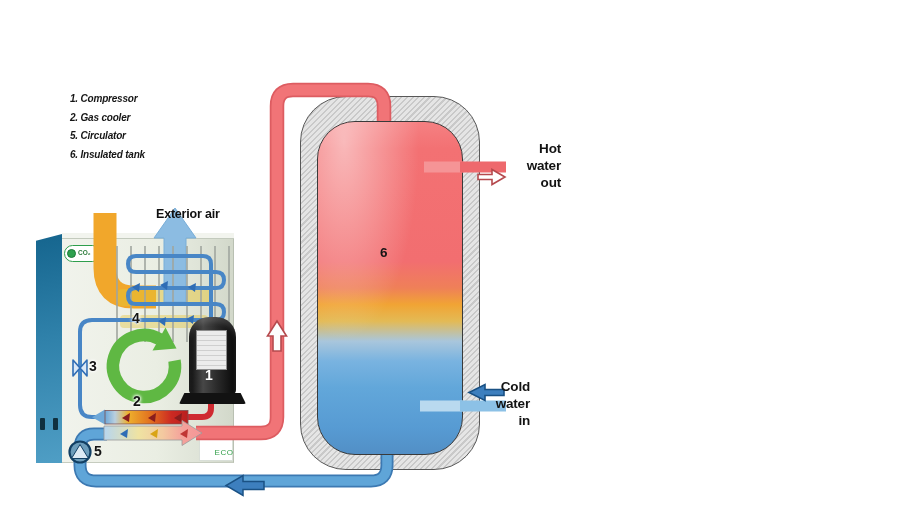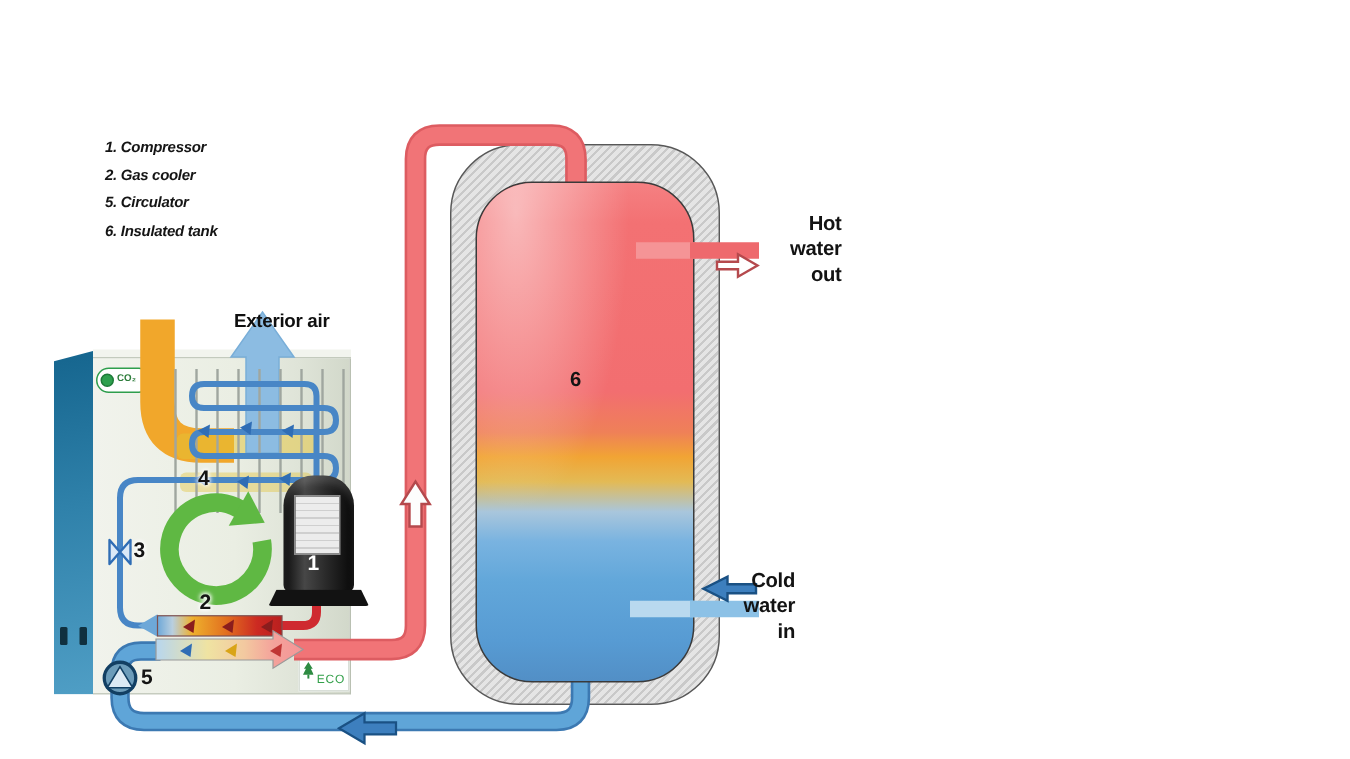--- a/index.html
+++ b/index.html
@@ -19,21 +19,21 @@
              background:linear-gradient(90deg,#f1f3ec 0%,#eaeee3 55%,#dfe4d8 80%,#d2d8ca 100%);
              border-right:1px solid #b9c0b2;border-bottom:1px solid #c6ccbf;}
   .slot{width:5px;height:12px;background:#10303f;border-radius:1px;}
   .slot1{left:40px;top:418px;} .slot2{left:53px;top:418px;}
   .badge{left:64px;top:245px;width:37px;height:17px;background:#fff;border:1.5px solid #2e9e4c;
          border-radius:9px;display:flex;align-items:center;gap:2px;padding-left:2px;}
   .badge-dot{width:9px;height:9px;border-radius:50%;background:#2ea04e;border:1px solid #1d7a38;flex:0 0 auto;}
   .badge-txt{font-size:6.5px;font-weight:700;color:#2e7d3c;line-height:1;}
   .eco{left:199px;top:432px;width:34px;height:29px;background:#fff;border:1px solid #d9dfd8;
        display:flex;align-items:flex-end;justify-content:center;gap:2px;padding:3px 2px;}
-  .eco-txt{font-size:8px;font-weight:400;color:#33a04a;letter-spacing:.5px;line-height:1;}
+  .eco-txt{font-size:8px;font-weight:400;color:#33a04a;letter-spacing:.5px;line-height:1;padding-left:14px;}
   
   .tank-shell{left:300px;top:96px;width:180px;height:374px;border-radius:46px;
               border:1.6px solid #585858;
               background:repeating-linear-gradient(135deg,#e5e5e5 0 2.5px,#c9c9c9 2.5px 4px);}
   .tank-inner{left:317px;top:121px;width:146px;height:334px;border-radius:38px;border:1px solid #3a3a3a;
               background:linear-gradient(180deg,#f58082 0%,#f37173 8%,#f26e70 42%,#ef8058 50%,
                #f1a434 55%,#e3ba55 60%,#a9c6dc 66%,#79b3e0 72%,#62a7da 80%,#579bd3 92%,#528fc6 100%);}
   .tank-inner::before{content:"";position:absolute;inset:0;border-radius:37px;
               background:radial-gradient(ellipse at 18% 6%,rgba(255,255,255,.5),rgba(255,255,255,0) 45%);}
   

